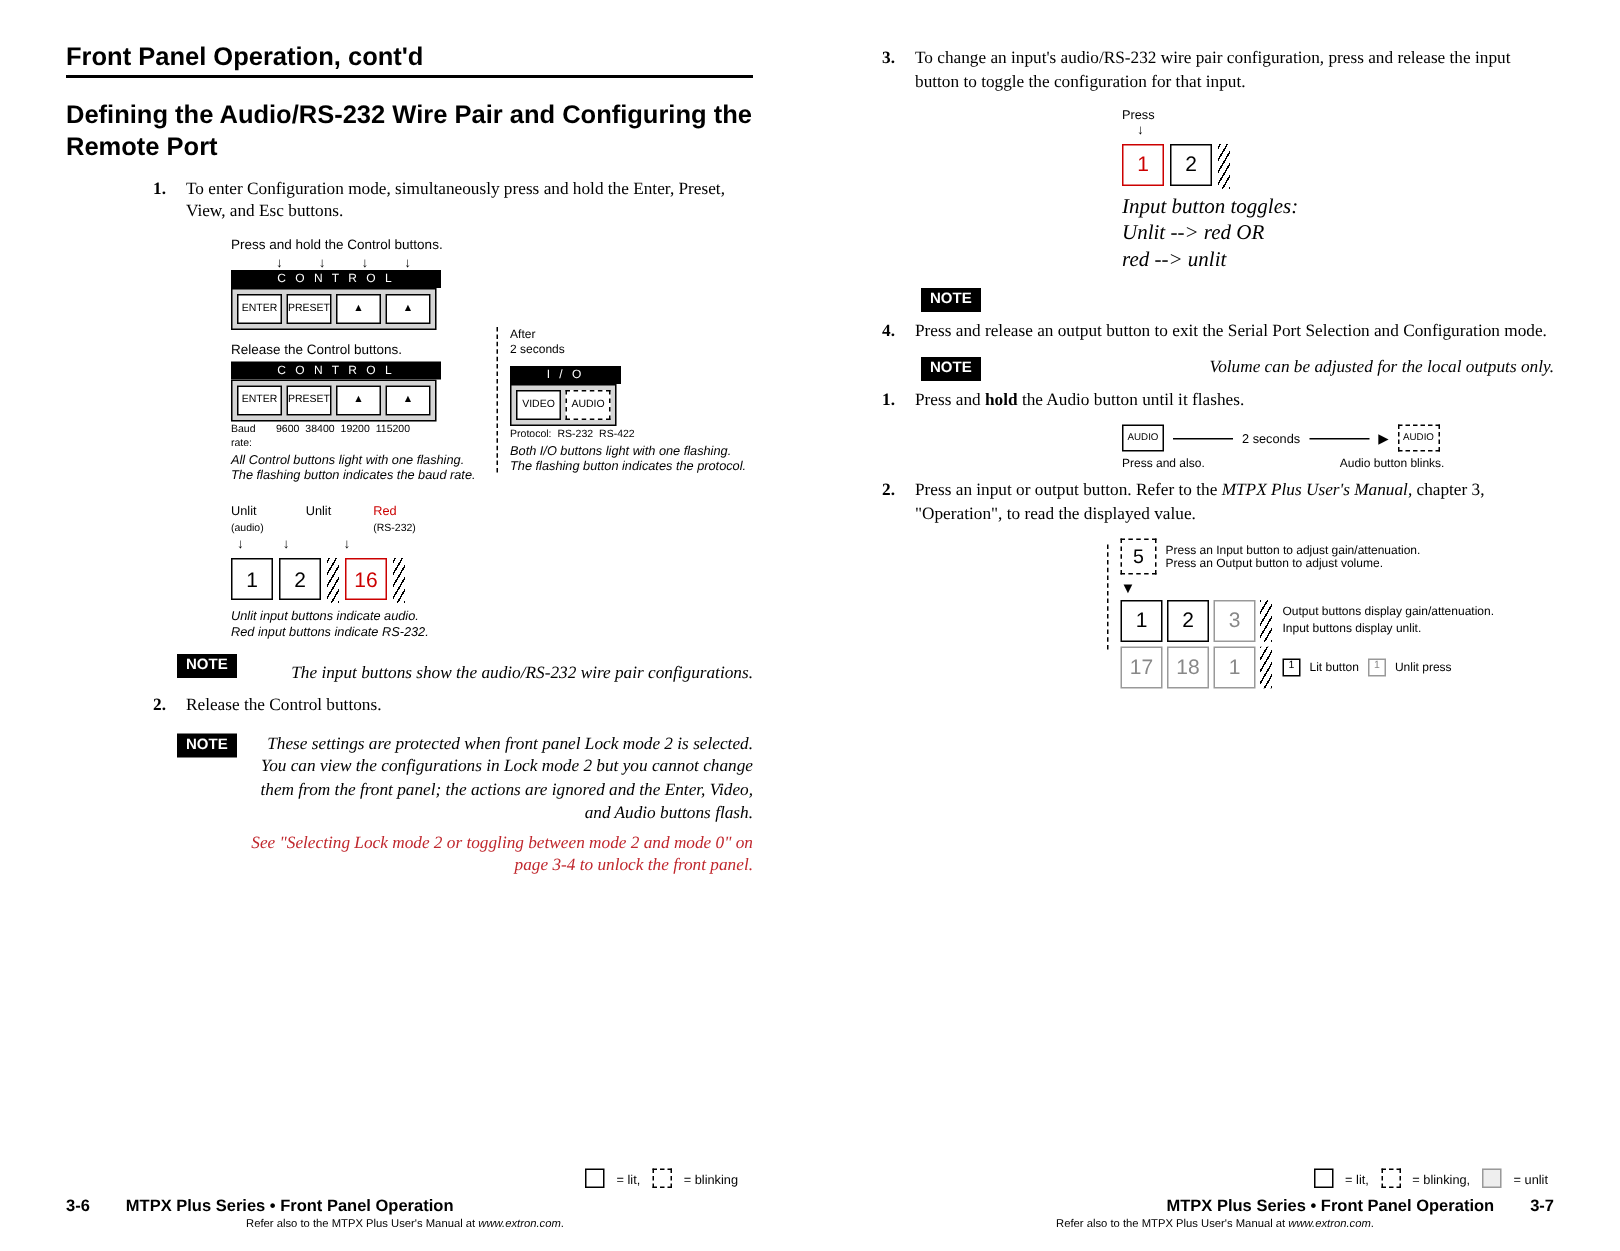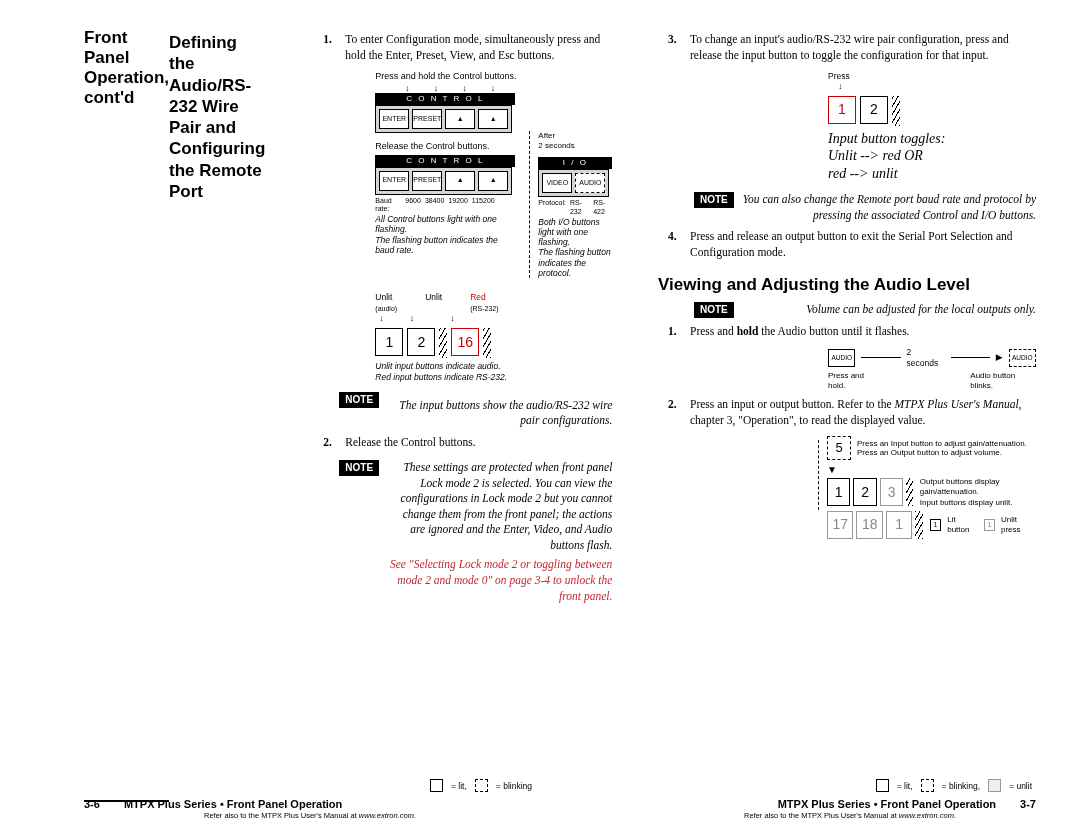--- a/index.html
+++ b/index.html
@@ -17,22 +17,21 @@
     display: flex;
     width: 100%;
     height: 100%;
   }
   .page {
     width: 50%;
     box-sizing: border-box;
     padding: 28px 38px 22px 44px;
     position: relative;
     display: flex;
-    flex-direction: row;
-    margin-left: 40px;
+    flex-direction: column;
   }
   .page-right { padding: 28px 44px 28px 38px; }
   .running-head {
     font-family: Arial, Helvetica, sans-serif;
     font-weight: 700;
     font-size: 17px;
     border-bottom: 2px solid #000;
     padding-bottom: 2px;
     margin-bottom: 10px;
   }
@@ -340,30 +339,28 @@
         </div>
         <div class="fig-caption-ital" style="margin-top:4px">
           <div>Input button toggles:</div>
           <div>Unlit --&gt; red  OR</div>
           <div>red --&gt; unlit</div>
         </div>
       </div>
 
       <div class="note-row">
         <span class="note-badge">NOTE</span>
-        <div class="note-text">You can also change the Remote port baud rate and protocol by pressing the associated Control and I/O buttons.</div>
       </div>
 
       <ol class="steps" style="counter-reset: step 3;">
         <li>
             <span>Press and release an output button to exit the Serial Port Selection and Configuration mode.</span>
           </li>
       </ol>
 
-      <h2 class="section" style="margin-top:14px">Viewing and Adjusting the Audio Level</h2>
 
       <div class="note-row" style="margin-top:4px">
         <span class="note-badge">NOTE</span>
         <div class="note-text">Volume can be adjusted for the local outputs only.</div>
       </div>
 
       <ol class="steps" style="counter-reset: step 0;">
         <li>
           <span><span>Press and </span><span class="bold">hold</span><span> the Audio button until it flashes.</span></span>
         </li>
@@ -372,21 +369,21 @@
       <div class="figure" style="margin-left:170px;">
         <div style="display:flex; align-items:center; gap:6px;">
           <span class="audio-btn">AUDIO</span>
           <span style="border-top:1px solid #000; width:40px;"></span>
           <span>2 seconds</span>
           <span style="border-top:1px solid #000; width:40px;"></span>
           <span style="font-size:9px">▶</span>
           <span class="audio-btn blink">AUDIO</span>
         </div>
         <div style="display:flex; gap:90px; margin-top:3px; font-size:8px;">
-          <span>Press and hold.</span>
+          <span>Press and also.</span>
           <span>Audio button blinks.</span>
         </div>
       </div>
 
       <ol class="steps" style="counter-reset: step 1;">
         <li>
           <span><span>Press an input or output button.  Refer to the </span><span class="ital">MTPX Plus User's Manual</span><span>, chapter 3, "Operation", to read the displayed value.</span></span>
         </li>
       </ol>
 

